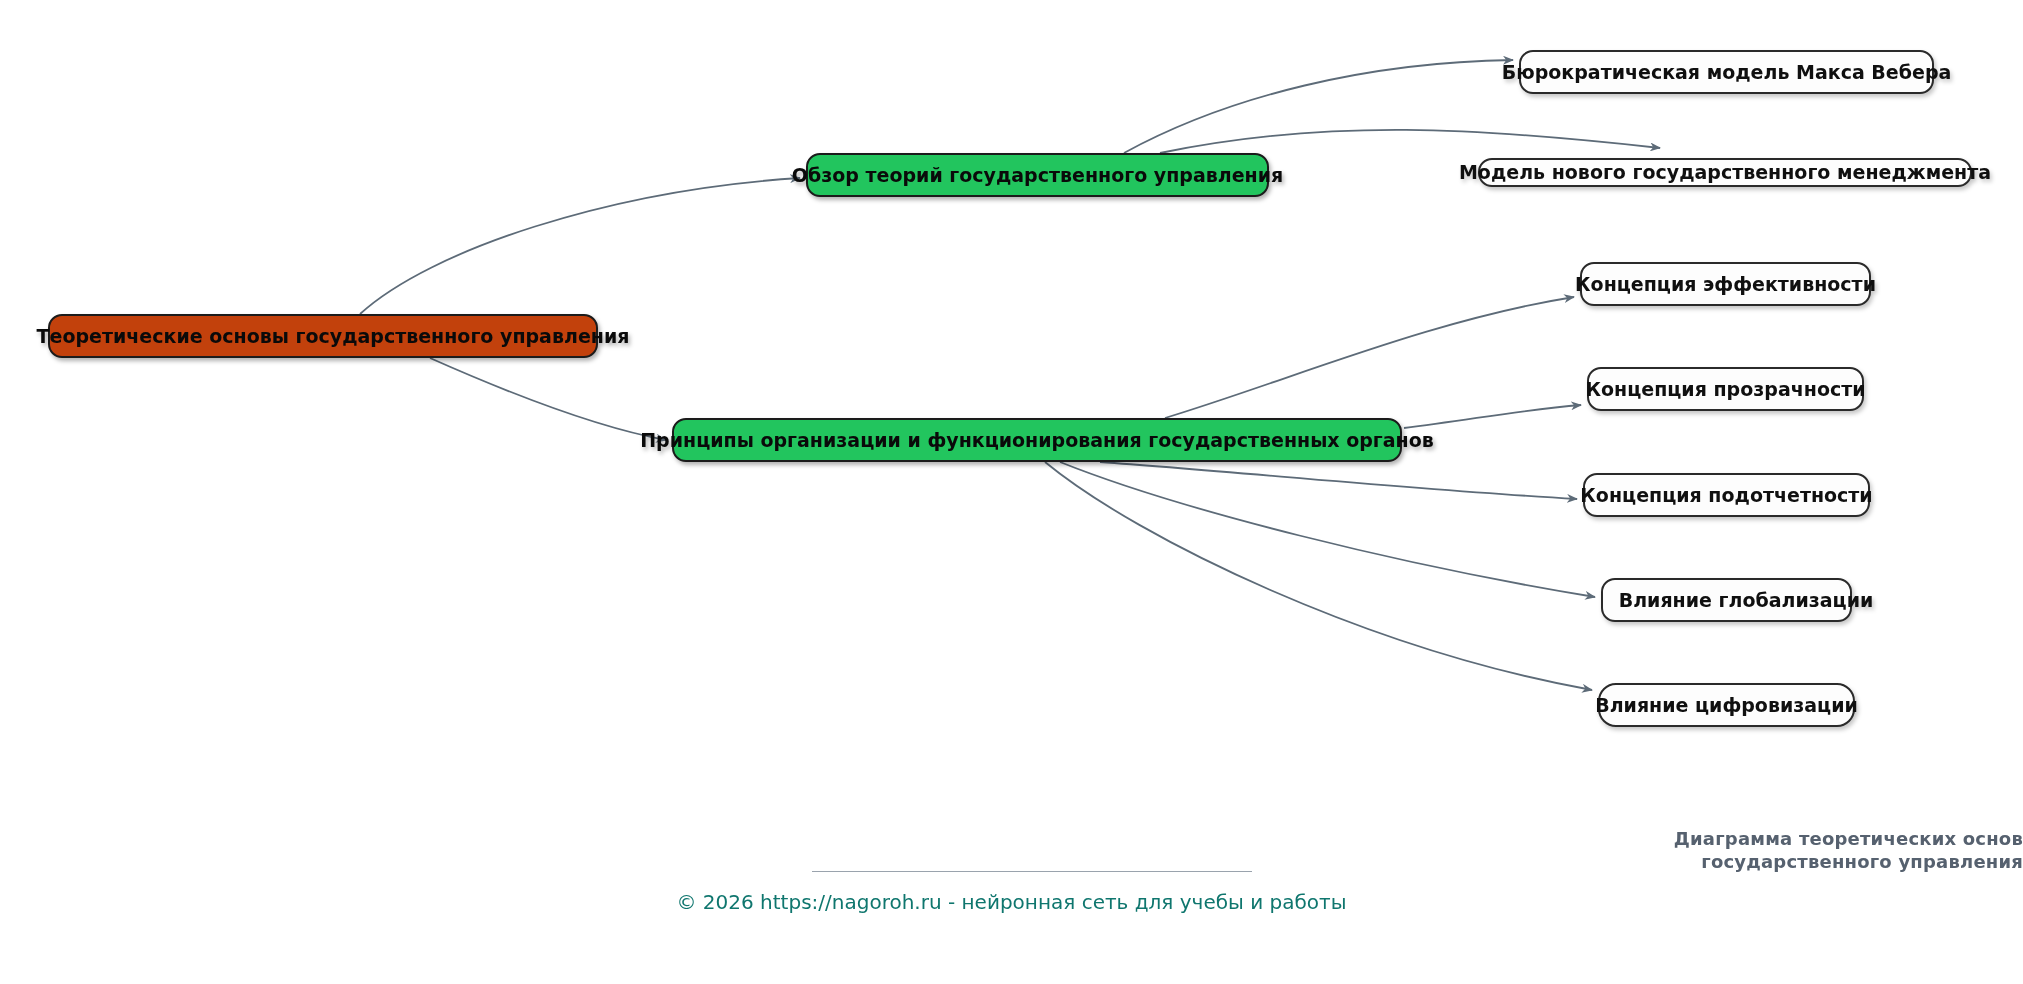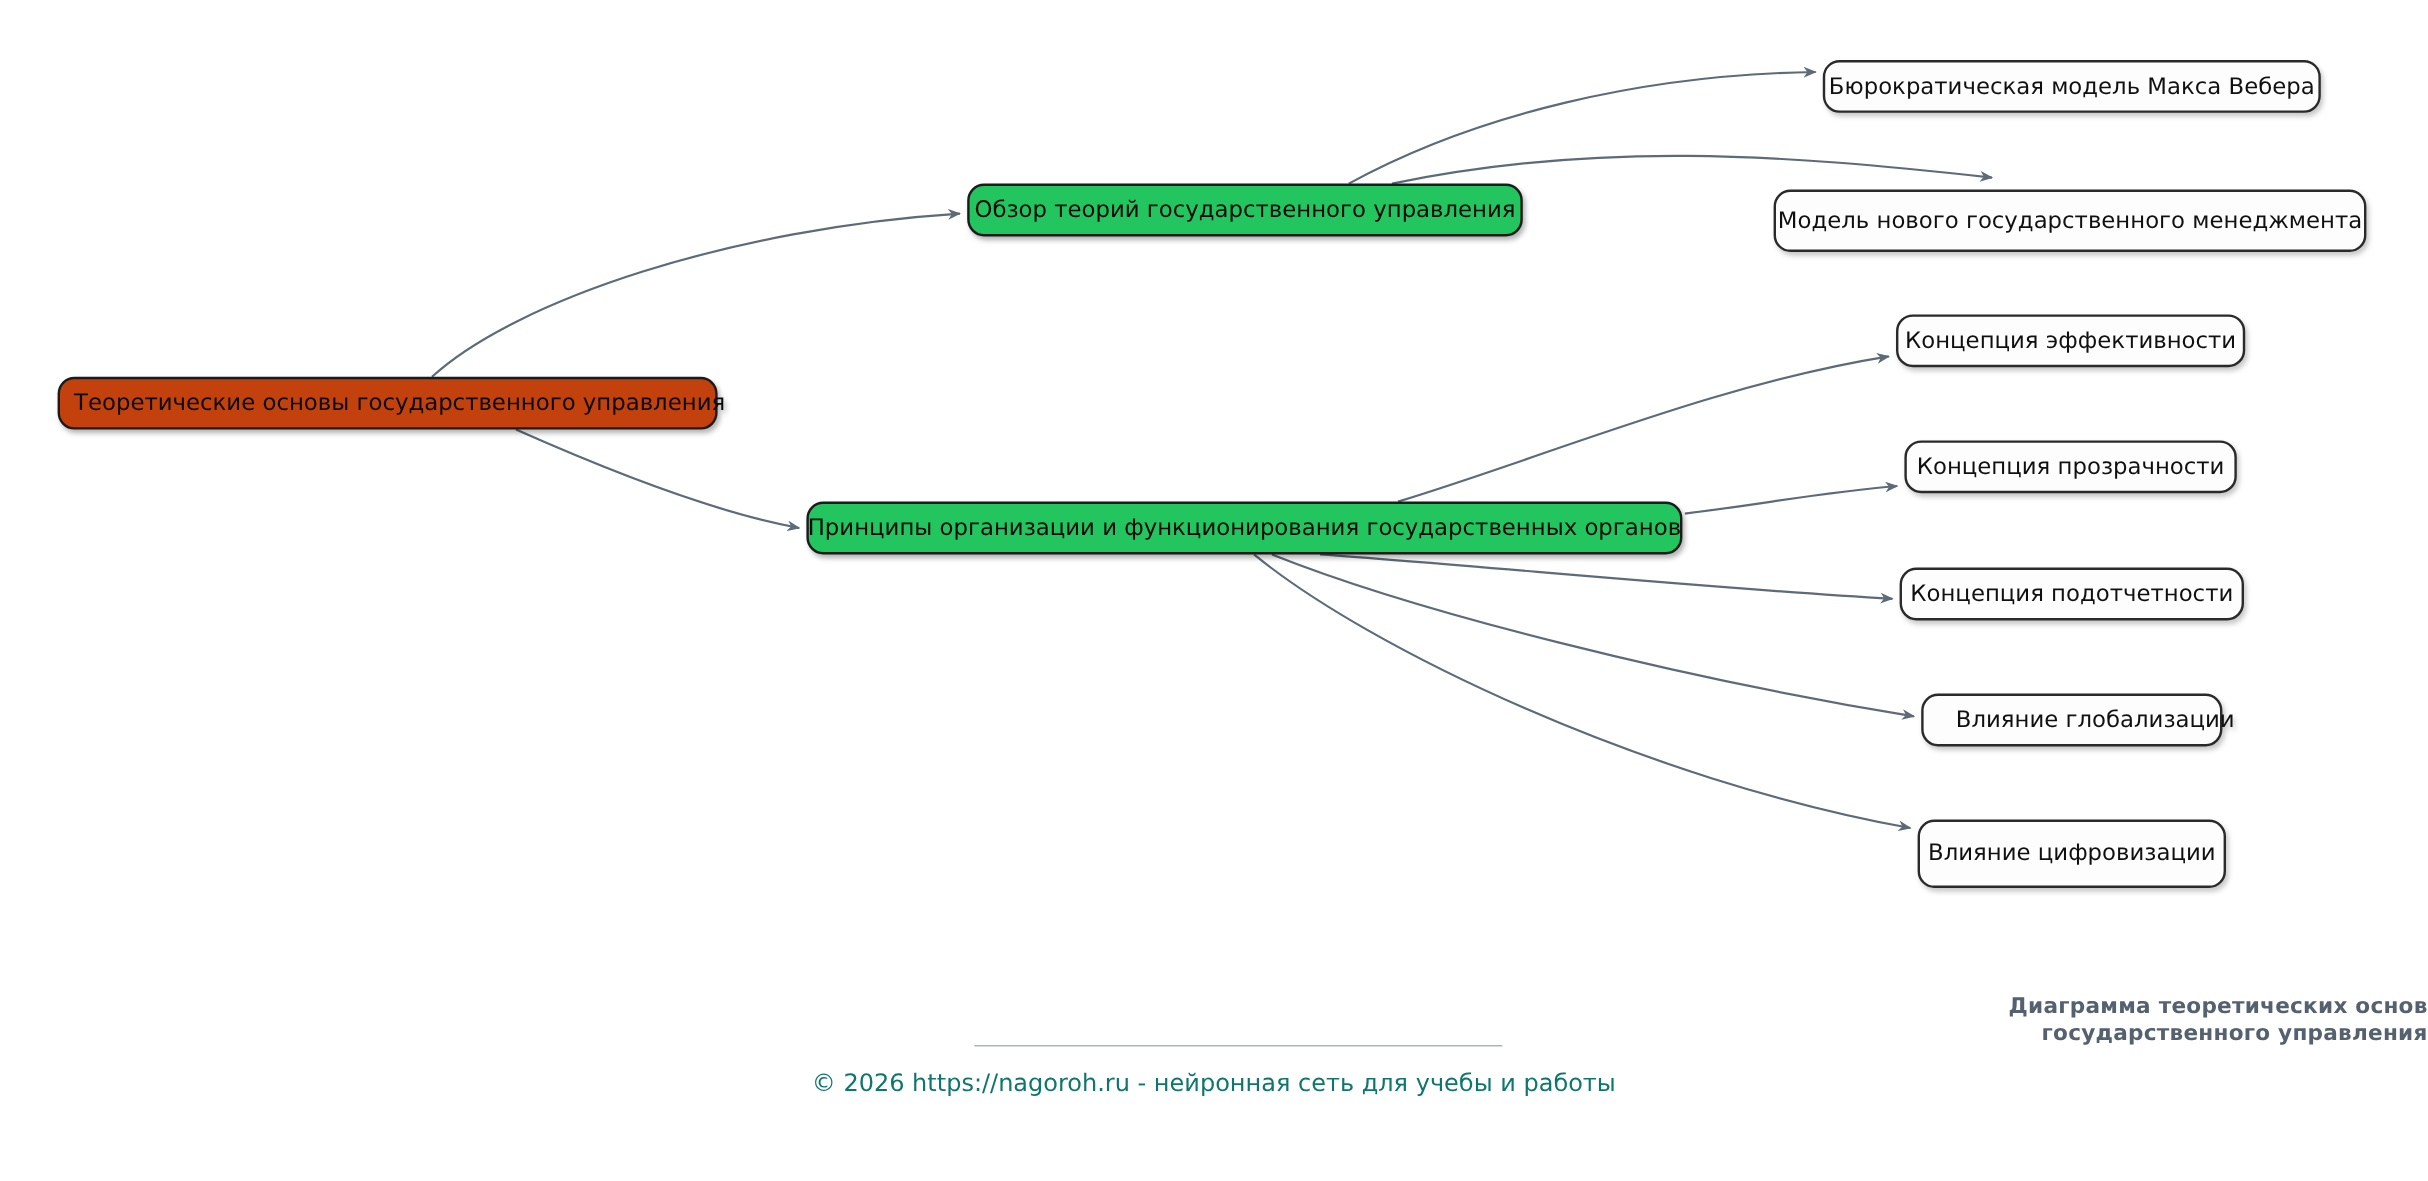--- a/index.html
+++ b/index.html
@@ -33,20 +33,21 @@
     position: absolute;
     box-sizing: border-box;
     display: flex;
     align-items: center;
     justify-content: center;
     border-radius: 14px;
     white-space: nowrap;
     line-height: 1;
     text-align: center;
     filter: drop-shadow(2px 3px 2px rgba(0,0,0,0.30));
+    font-weight: bold;
   }
   .node-label {
     display: block;
     white-space: nowrap;
   }
   .node-root {
     background: #c2410c;
     border: 2px solid #1b1b1b;
     color: #0a0a0a;
     font-size: 19px;
@@ -120,36 +121,36 @@
       </div>
       <div class="node node-branch" style="left: 806px; top: 153px; width: 463px; height: 44px;">
         <span class="node-label">Обзор теорий государственного управления</span>
       </div>
       <div class="node node-branch" style="left: 672px; top: 418px; width: 730px; height: 44px;">
         <span class="node-label">Принципы организации и функционирования государственных органов</span>
       </div>
       <div class="node node-leaf" style="left: 1519px; top: 50px; width: 415px; height: 44px;">
         <span class="node-label">Бюрократическая модель Макса Вебера</span>
       </div>
-      <div class="node node-leaf" style="left: 1478px; top: 158px; width: 494px; height: 52px;">
+      <div class="node node-leaf" style="left: 1478px; top: 158px; width: 494px; height: 29px;">
         <span class="node-label">Модель нового государственного менеджмента</span>
       </div>
       <div class="node node-leaf" style="left: 1580px; top: 262px; width: 291px; height: 44px; align-items: center;">
         <span class="node-label">Концепция эффективности</span>
       </div>
       <div class="node node-leaf" style="left: 1587px; top: 367px; width: 277px; height: 44px;">
         <span class="node-label">Концепция прозрачности</span>
       </div>
       <div class="node node-leaf" style="left: 1583px; top: 473px; width: 287px; height: 44px;">
         <span class="node-label">Концепция подотчетности</span>
       </div>
       <div class="node node-leaf" style="left: 1601px; top: 578px; width: 251px; height: 44px; padding-left: 39px;">
         <span class="node-label">Влияние глобализации</span>
       </div>
-      <div class="node node-leaf" style="left: 1598px; top: 683px; width: 257px; height: 57px;">
+      <div class="node node-leaf" style="left: 1598px; top: 683px; width: 257px; height: 44px; border-radius: 18px;">
         <span class="node-label">Влияние цифровизации</span>
       </div>
     </div>
 
   <div class="footer-title" style="top:828px;text-align:right;">
     <span>Диаграмма теоретических основ</span><br>
     <span>государственного управления</span>
   </div>
 
   <div class="footer-rule" style="left:812px; top:871px; width:440px;"></div>

